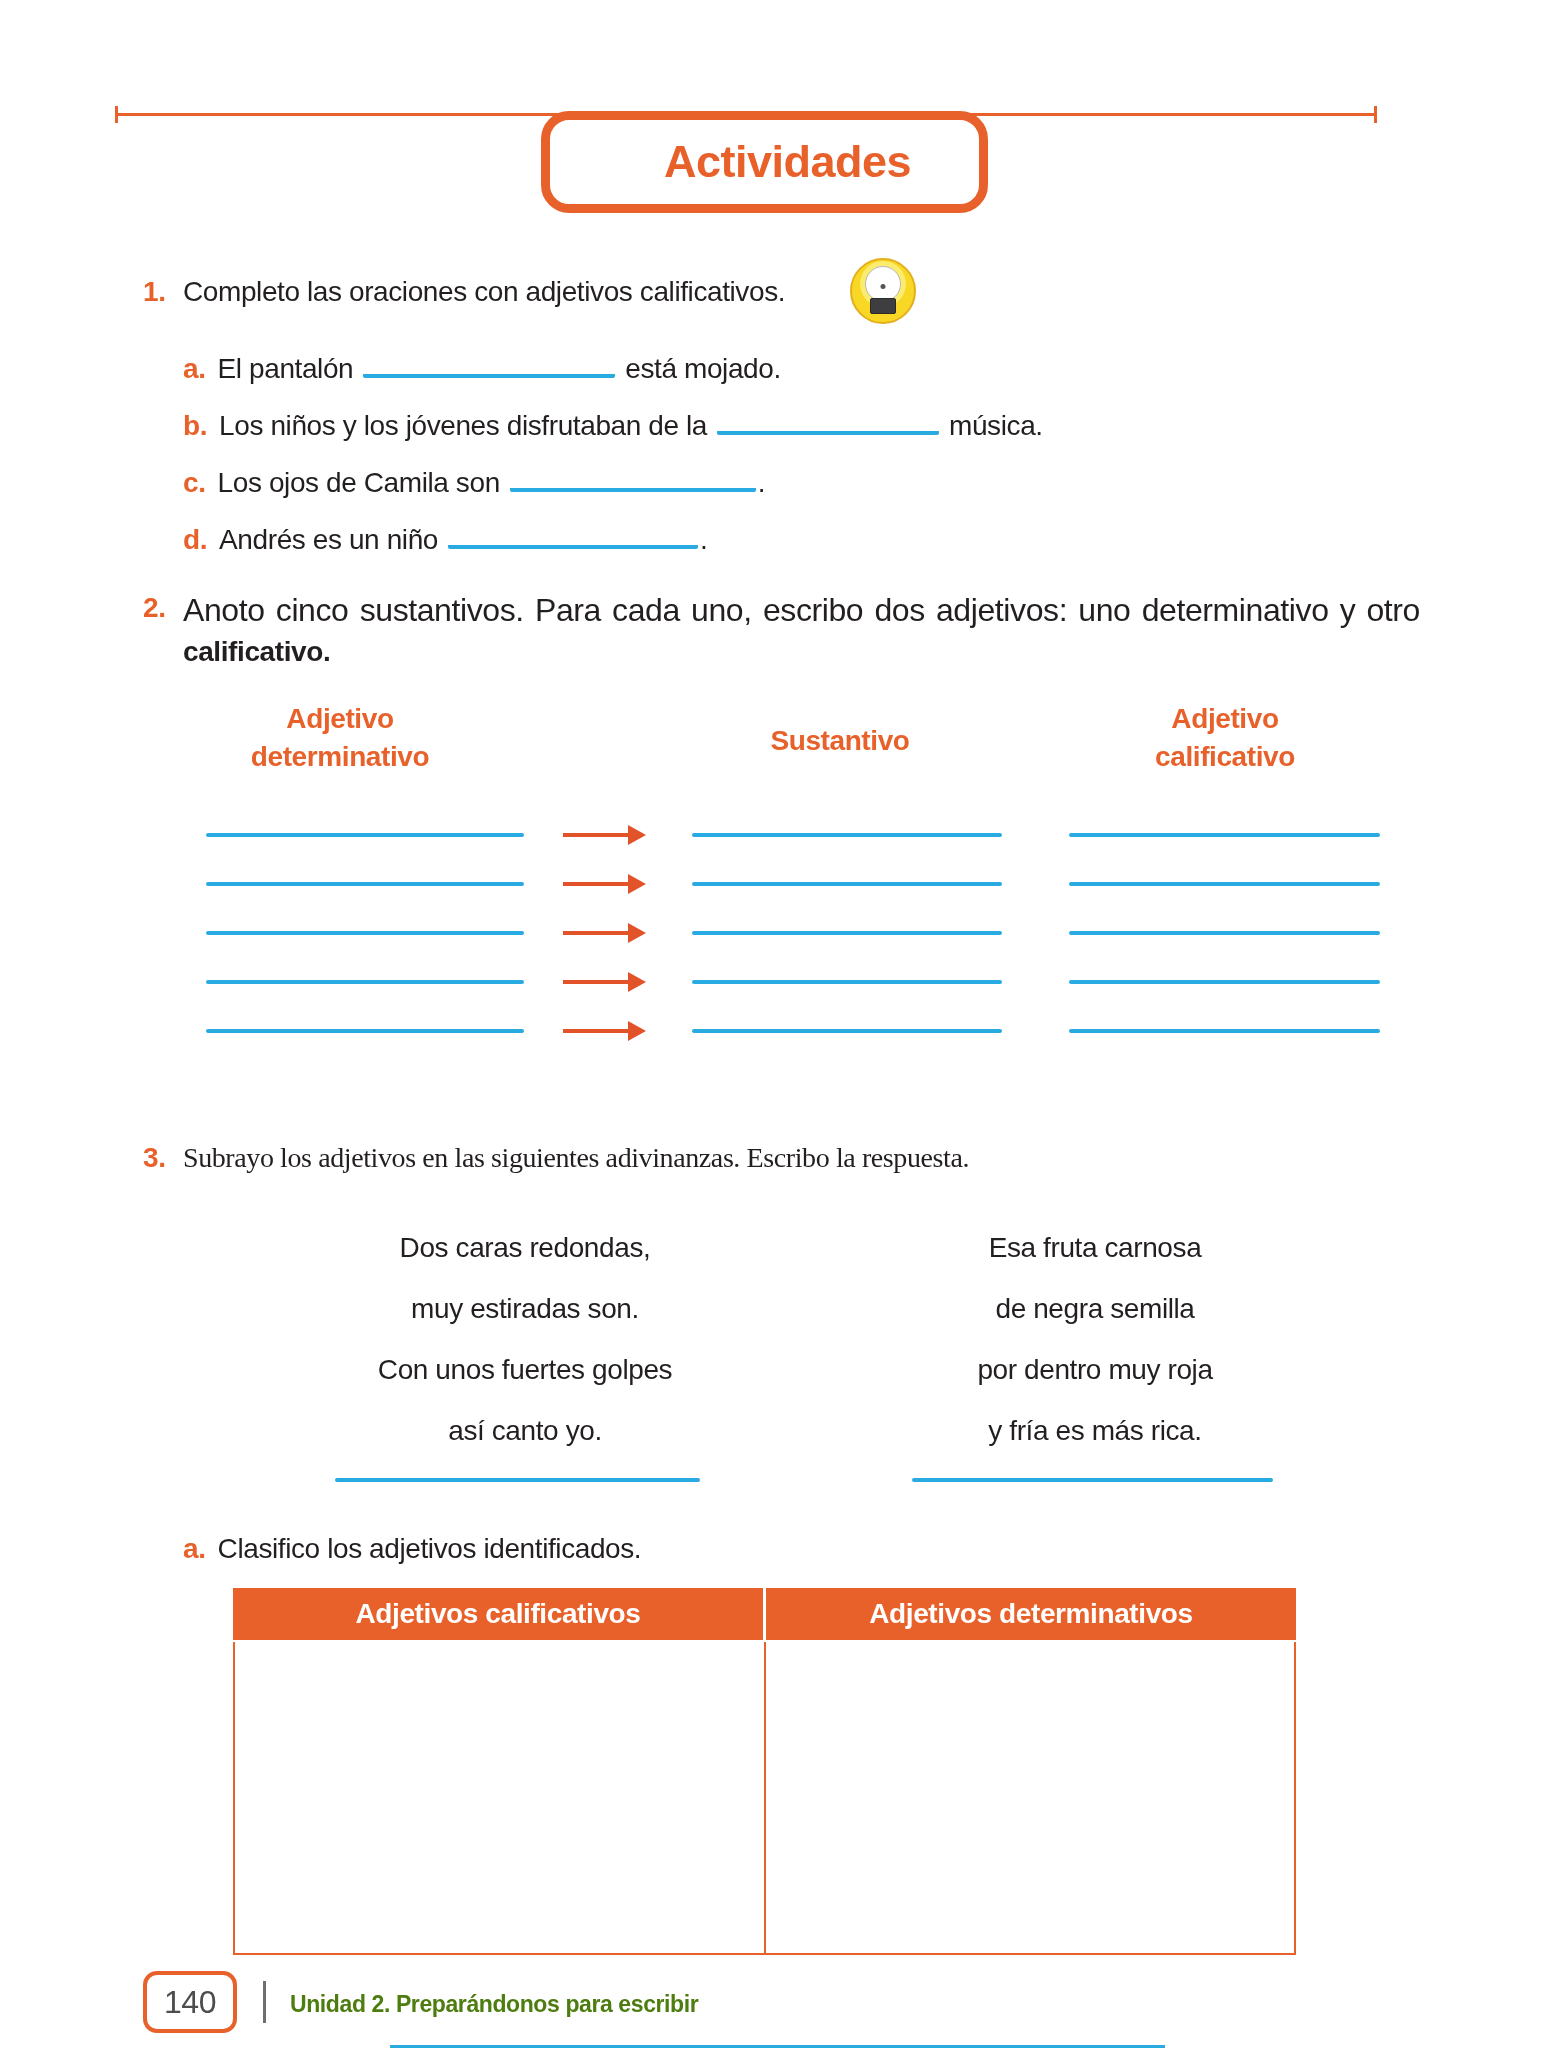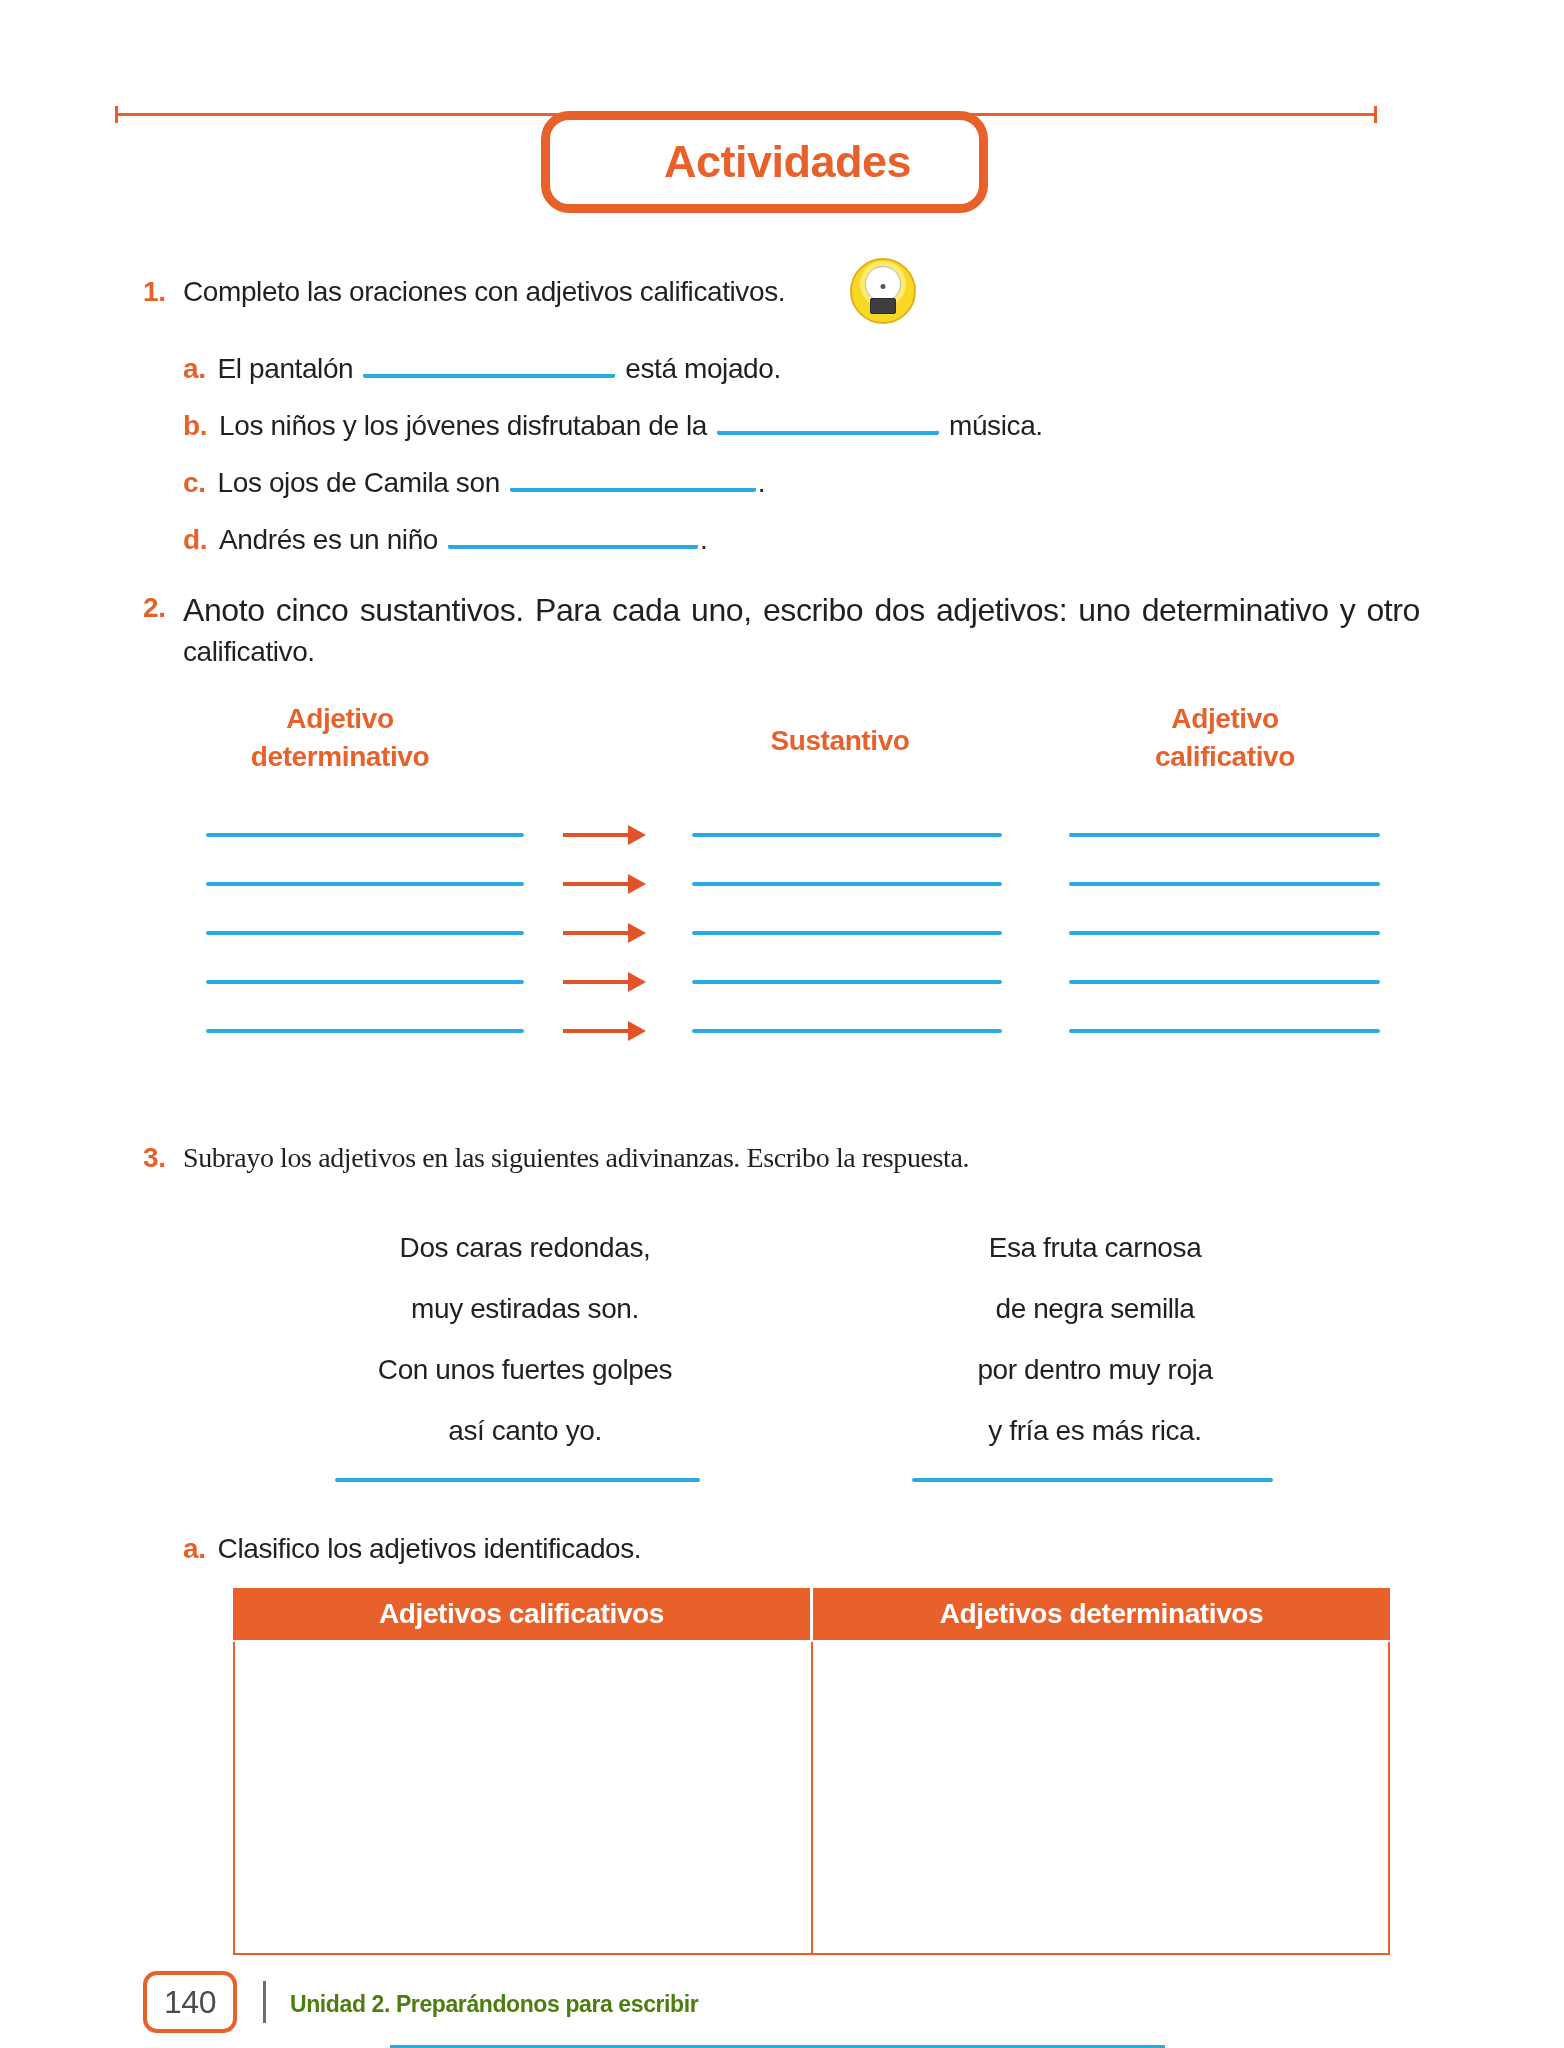--- a/index.html
+++ b/index.html
@@ -46,21 +46,21 @@
     border-left:18px solid #E2532A; border-top:10px solid transparent; border-bottom:10px solid transparent;
   }
 
   
   .riddle { position:absolute; top:1217px; width:420px; text-align:center;
             font-size:28px; line-height:61px; }
   .riddle-left  { left:315px; }
   .riddle-right { left:885px; }
 
   
-  .cls-table { position:absolute; left:233px; top:1588px; width:1157px; }
+  .cls-table { position:absolute; left:233px; top:1588px; width:1063px; }
   .cls-head { display:flex; height:52px; background:#E8612A; }
   .cls-head-cell { flex:1; display:flex; align-items:center; justify-content:center;
                    color:#ffffff; font-weight:bold; font-size:28px; }
   .cls-head-cell:first-child { border-right:3px solid #ffffff; }
   .cls-body { display:flex; height:313px; border:2px solid #E8612A; border-top:none;
               box-sizing:border-box; margin-top:2px; background:#ffffff; }
   .cls-body-cell { flex:1; }
   .cls-body-cell:first-child { border-right:2px solid #E8612A; }
 
   
@@ -129,21 +129,21 @@
 
   <div class="item-row" style="top:519px;">
     <span class="letter">d.</span>
     <span>Andrés es un niño</span>
     <span class="blank" style="width:250px; margin-right:2px;"></span>
     <span>.</span>
   </div>
 
   <span class="num" style="top:592px;">2.</span>
   <div class="just-line" style="top:592px;">Anoto cinco sustantivos. Para cada uno, escribo dos adjetivos: uno determinativo y otro</div>
-  <div class="plain-line" style="top:636px;">calificativo.</div>
+  <div class="plain-line" style="top:636px;font-weight:bold;">calificativo.</div>
 
   <div class="col-head" style="left:180px; top:700px;">
     <div>Adjetivo</div>
     <div>determinativo</div>
   </div>
   <div class="col-head" style="left:680px; top:722px;">
     <div>Sustantivo</div>
   </div>
   <div class="col-head" style="left:1065px; top:700px;">
     <div>Adjetivo</div>

